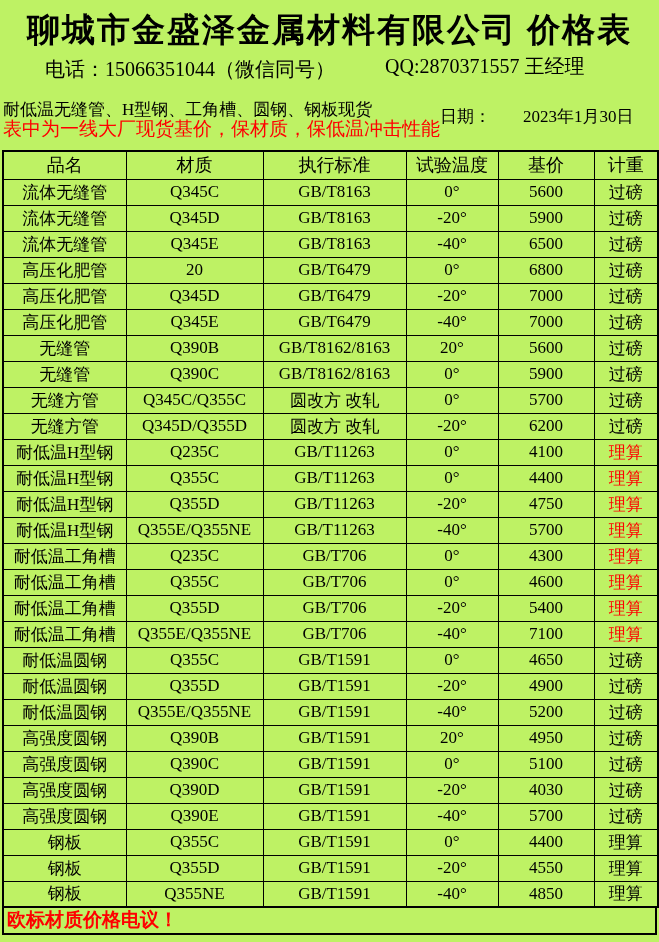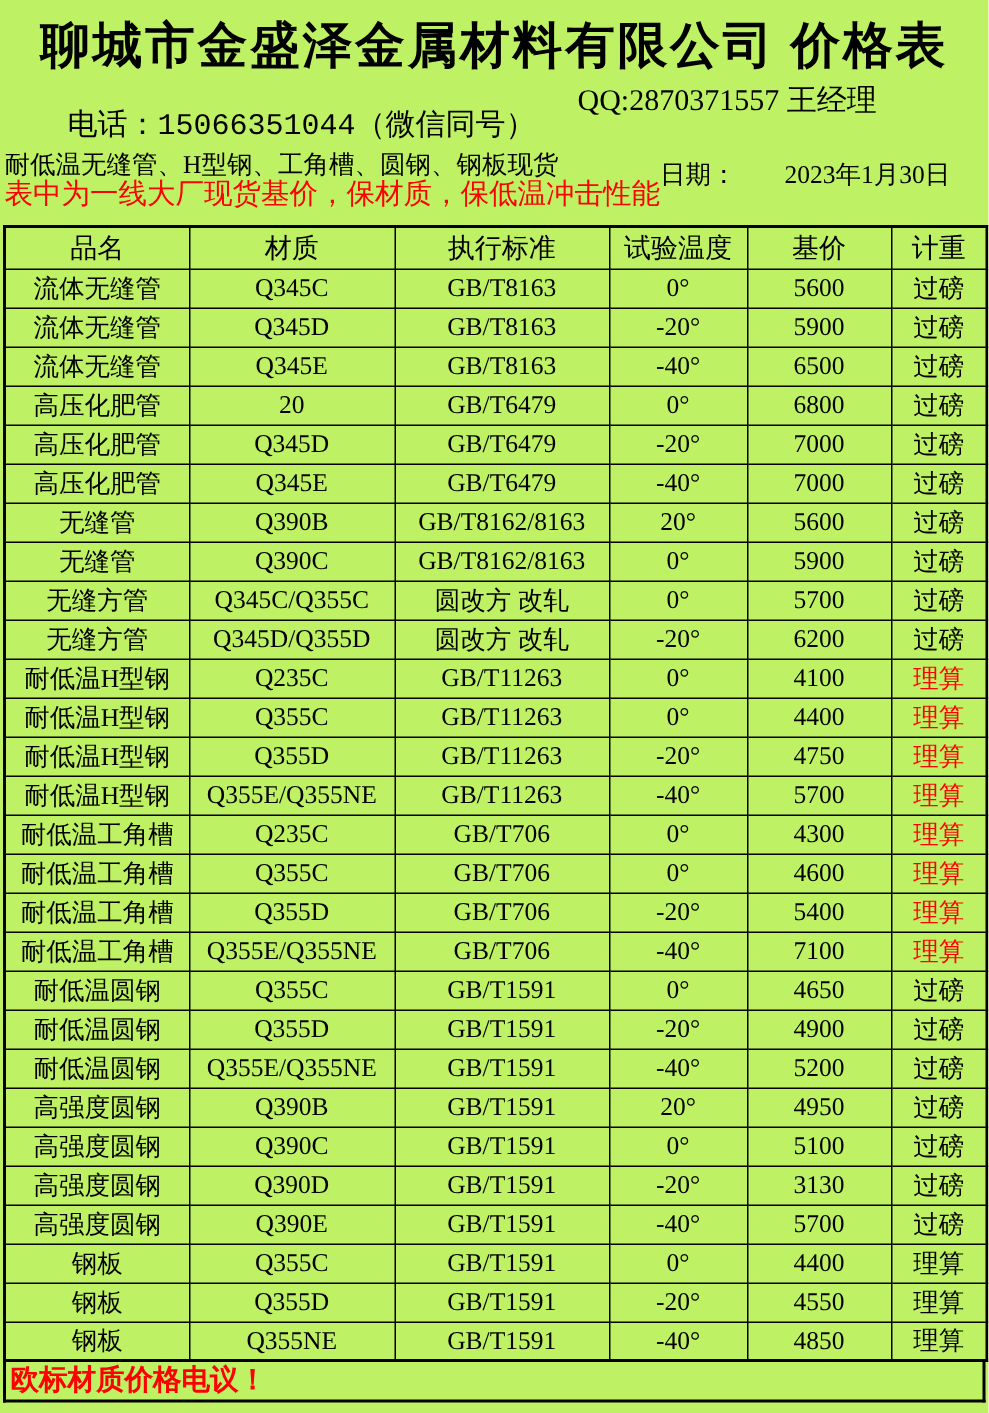--- a/index.html
+++ b/index.html
@@ -22,21 +22,21 @@
     letter-spacing: 2px;
     white-space: nowrap;
   }
   .contact {
     position: absolute;
     top: 53px; left: 0;
     width: 659px;
     font-size: 20px;
     white-space: nowrap;
   }
-  .contact .phone { position: absolute; left: 45px; top: 16px; font-family: Liberation Mono, monospace; }
+  .contact .phone { position: absolute; left: 45px; top: 3px; }
   .contact .qq    { position: absolute; left: 385px; top: 0; }
   .subtitle {
     position: absolute;
     top: 98px; left: 3px;
     font-size: 17px;
     white-space: nowrap;
   }
   .date-line {
     position: absolute;
     top: 105px; left: 0;
@@ -321,21 +321,21 @@
           <td>GB/T1591</td>
           <td>0°</td>
           <td>5100</td>
           <td>过磅</td>
         </tr>
         <tr>
           <td>高强度圆钢</td>
           <td>Q390D</td>
           <td>GB/T1591</td>
           <td>-20°</td>
-          <td>3130</td>
+          <td>4030</td>
           <td>过磅</td>
         </tr>
         <tr>
           <td>高强度圆钢</td>
           <td>Q390E</td>
           <td>GB/T1591</td>
           <td>-40°</td>
           <td>5700</td>
           <td>过磅</td>
         </tr>

